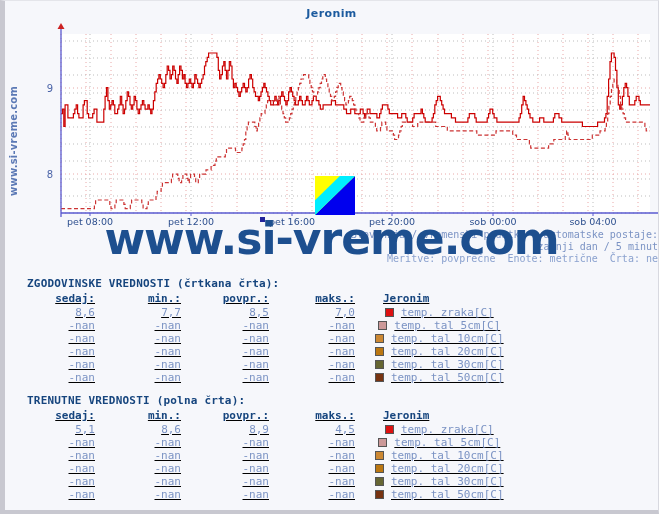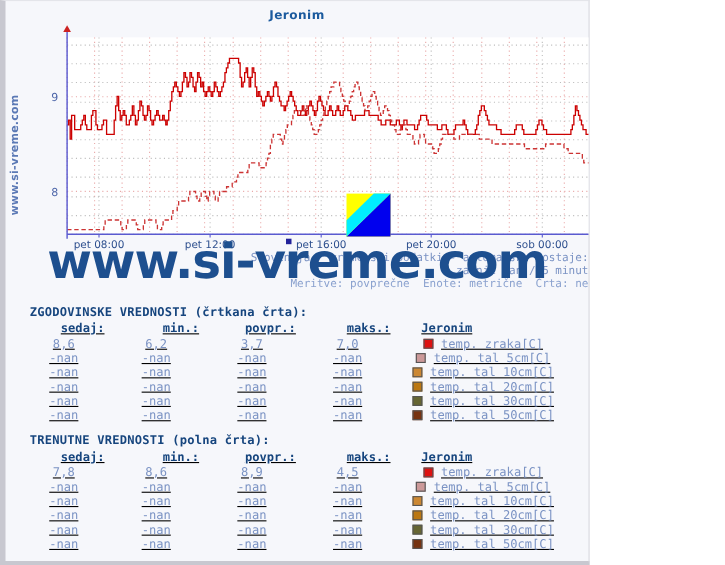--- a/index.html
+++ b/index.html
@@ -6,21 +6,21 @@
     margin: 0; padding: 0;
     background: #ffffff;
   }
   body {
     width: 659px; height: 514px;
     font-family: "DejaVu Sans", sans-serif;
     overflow: hidden;
   }
   #page {
     position: relative;
-    width: 536px; height: 514px;
+    width: 659px; height: 514px;
     background: #f6f7fb;
     box-sizing: border-box;
     border-left: 5px solid #c8c8d0;
     border-top: 1px solid #e4e5ea;
     border-right: 1px solid #d8d9e0;
     border-bottom: 4px solid #c8c8d0;
     overflow: hidden;
   }
 
   
@@ -114,21 +114,21 @@
     text-align: right;
     padding: 1px 6px 1px 2px;
     white-space: pre;
   }
   table.vals th.h-name {
     text-align: left;
     padding-left: 22px;
   }
   table.vals td {
     color: #7b93c4;
-    text-align: center;
+    text-align: right;
     padding: 0px 6px 0px 2px;
     white-space: pre;
   }
   table.vals td.series-cell {
     text-align: center;
     padding-left: 14px;
     white-space: nowrap;
   }
   .swatch {
     display: inline-block;
@@ -238,22 +238,22 @@
           <th class="col-sedaj">sedaj:</th>
           <th class="col-min">min.:</th>
           <th class="col-povpr">povpr.:</th>
           <th class="col-maks">maks.:</th>
           <th class="h-name">Jeronim</th>
         </tr>
       </thead>
       <tbody>
           <tr>
             <td>8,6</td>
-            <td>6,2</td>
-            <td>3,7</td>
+            <td>7,7</td>
+            <td>8,5</td>
             <td>7,0</td>
             <td class="series-cell"><span class="swatch" style="background: rgb(221, 17, 17);"></span><span class="series-label">temp. zraka[C]</span></td>
           </tr>
           <tr>
             <td>-nan</td>
             <td>-nan</td>
             <td>-nan</td>
             <td>-nan</td>
             <td class="series-cell"><span class="swatch" style="background: rgb(204, 153, 153);"></span><span class="series-label">temp. tal  5cm[C]</span></td>
           </tr>
@@ -296,21 +296,21 @@
         <tr>
           <th class="col-sedaj">sedaj:</th>
           <th class="col-min">min.:</th>
           <th class="col-povpr">povpr.:</th>
           <th class="col-maks">maks.:</th>
           <th class="h-name">Jeronim</th>
         </tr>
       </thead>
       <tbody>
           <tr>
-            <td>7,8</td>
+            <td>5,1</td>
             <td>8,6</td>
             <td>8,9</td>
             <td>4,5</td>
             <td class="series-cell"><span class="swatch" style="background: rgb(221, 17, 17);"></span><span class="series-label">temp. zraka[C]</span></td>
           </tr>
           <tr>
             <td>-nan</td>
             <td>-nan</td>
             <td>-nan</td>
             <td>-nan</td>

